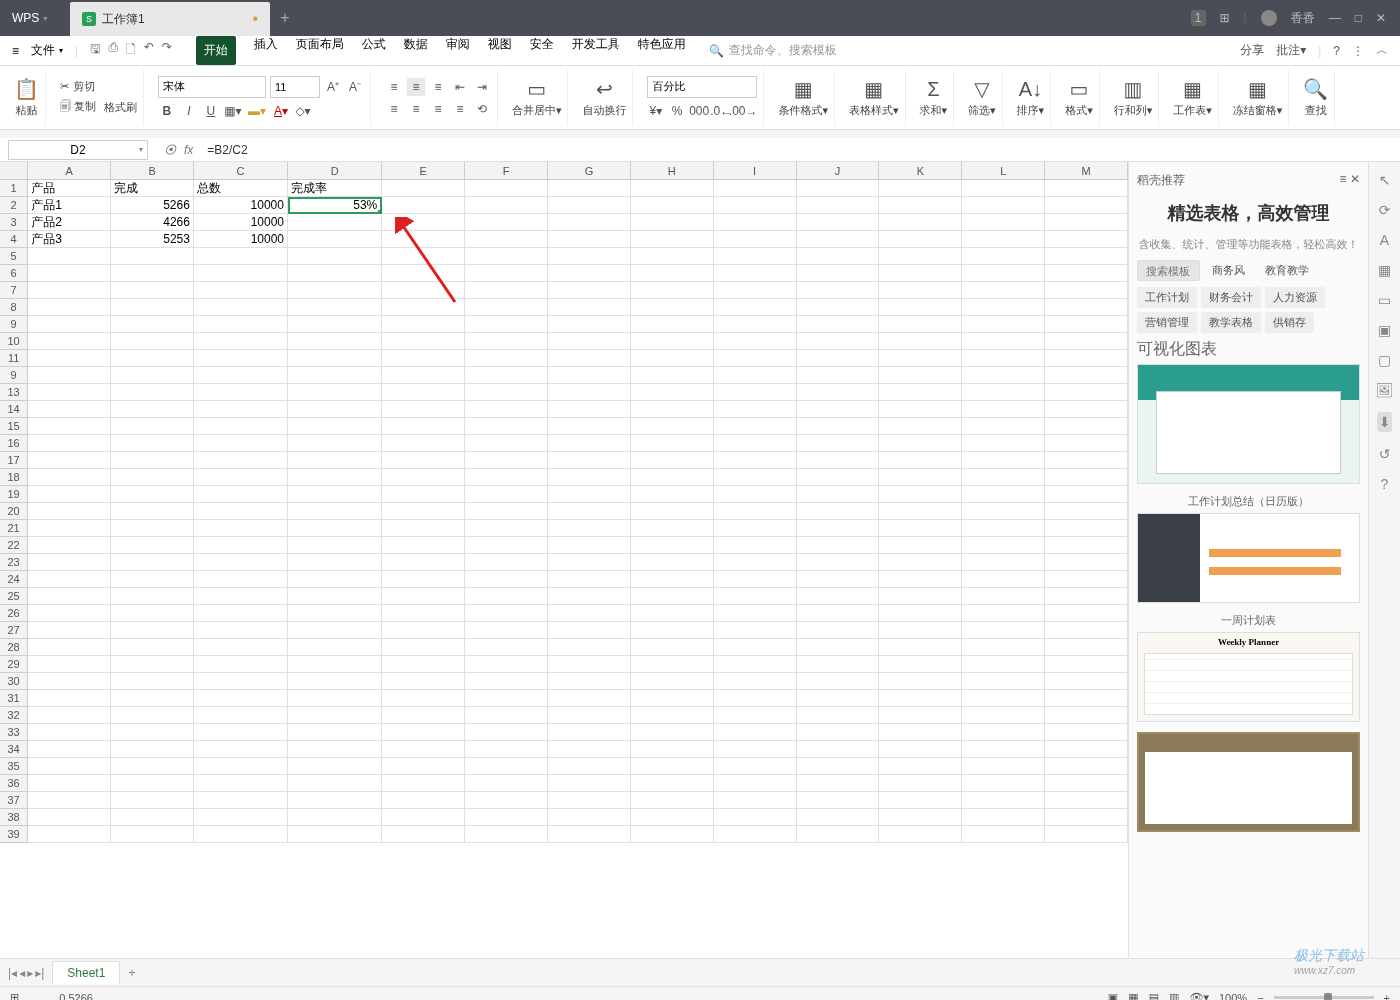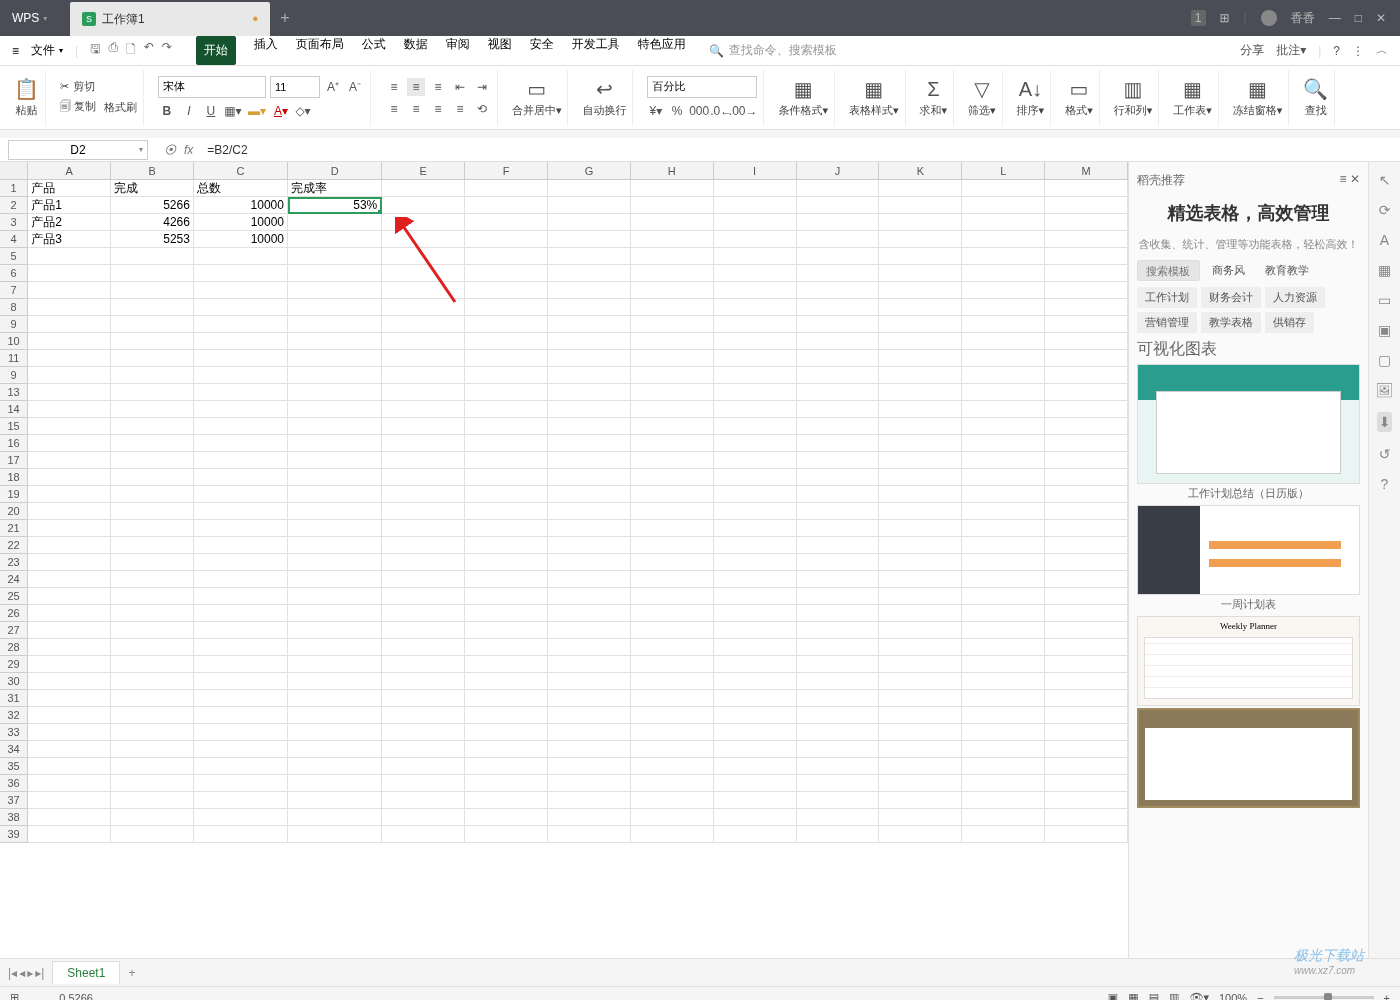--- a/index.html
+++ b/index.html
@@ -62,21 +62,21 @@
 
 .arrow-annot { position: absolute; pointer-events: none; }
 
 .side-panel { width: 240px; background: #fafafa; border-left: 1px solid #e0e0e0; padding: 8px; font-size: 12px; overflow: hidden; }
 .side-panel .sp-header { display: flex; justify-content: space-between; color: #666; padding: 2px 0 6px; }
 .side-panel .sp-title { font-size: 18px; font-weight: bold; text-align: center; color: #333; margin: 6px 0 12px; }
 .side-panel .sp-sub { font-size: 11px; color: #888; text-align: center; margin-bottom: 8px; }
 .sp-tags { display: flex; flex-wrap: wrap; gap: 4px; margin-bottom: 6px; }
 .sp-tag { background: #eee; padding: 3px 8px; font-size: 11px; color: #555; border-radius: 2px; }
 .sp-section-label { font-size: 16px; color: #666; margin: 4px 0; }
-.sp-thumb { width: 100%; height: 120px; background: #fff; border: 1px solid #ddd; margin-bottom: 2px; position: relative; overflow: hidden; }
+.sp-thumb { width: 100%; height: 120px; background: #fff; border: 1px solid #ddd; margin-bottom: 10px; position: relative; overflow: hidden; font-weight: bold; }
 .sp-thumb-label { font-size: 11px; color: #666; text-align: center; margin-bottom: 4px; }
 
 .right-rail { width: 32px; background: #f5f5f5; border-left: 1px solid #e0e0e0; display: flex; flex-direction: column; align-items: center; gap: 14px; padding-top: 10px; color: #888; font-size: 14px; }
 
 .sheet-tabs { height: 28px; background: #f5f5f5; border-top: 1px solid #e0e0e0; display: flex; align-items: center; font-size: 12px; }
 .sheet-tabs .nav { display: flex; gap: 2px; padding: 0 8px; color: #888; }
 .sheet-tabs .st { padding: 4px 14px; background: #fff; border: 1px solid #ddd; border-bottom: none; color: #2a7d3c; }
 .sheet-tabs .add { padding: 0 8px; color: #888; }
 
 .statusbar { height: 22px; background: #f5f5f5; border-top: 1px solid #e0e0e0; display: flex; align-items: center; font-size: 11px; color: #555; padding: 0 10px; }

